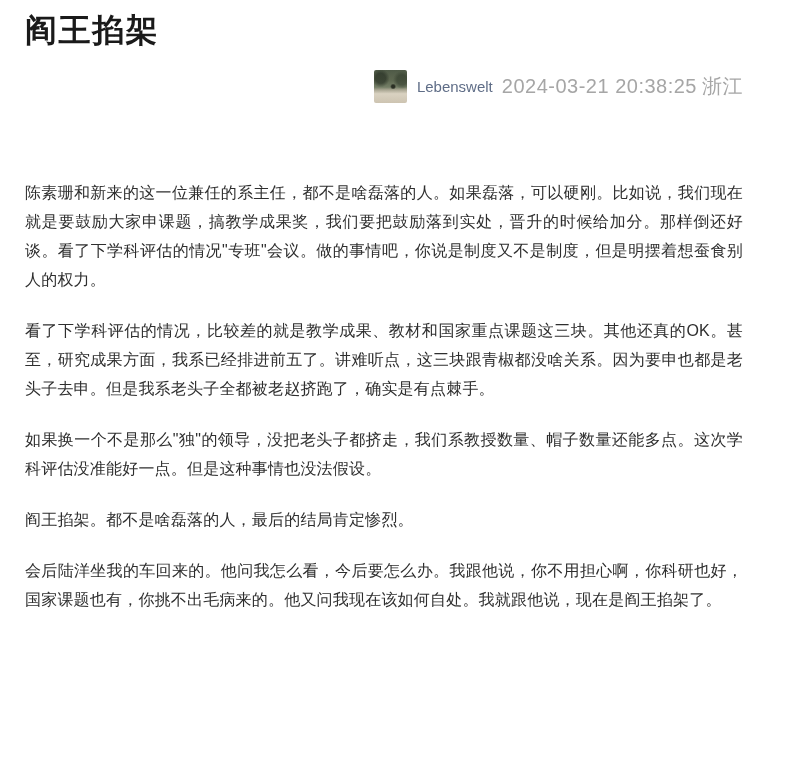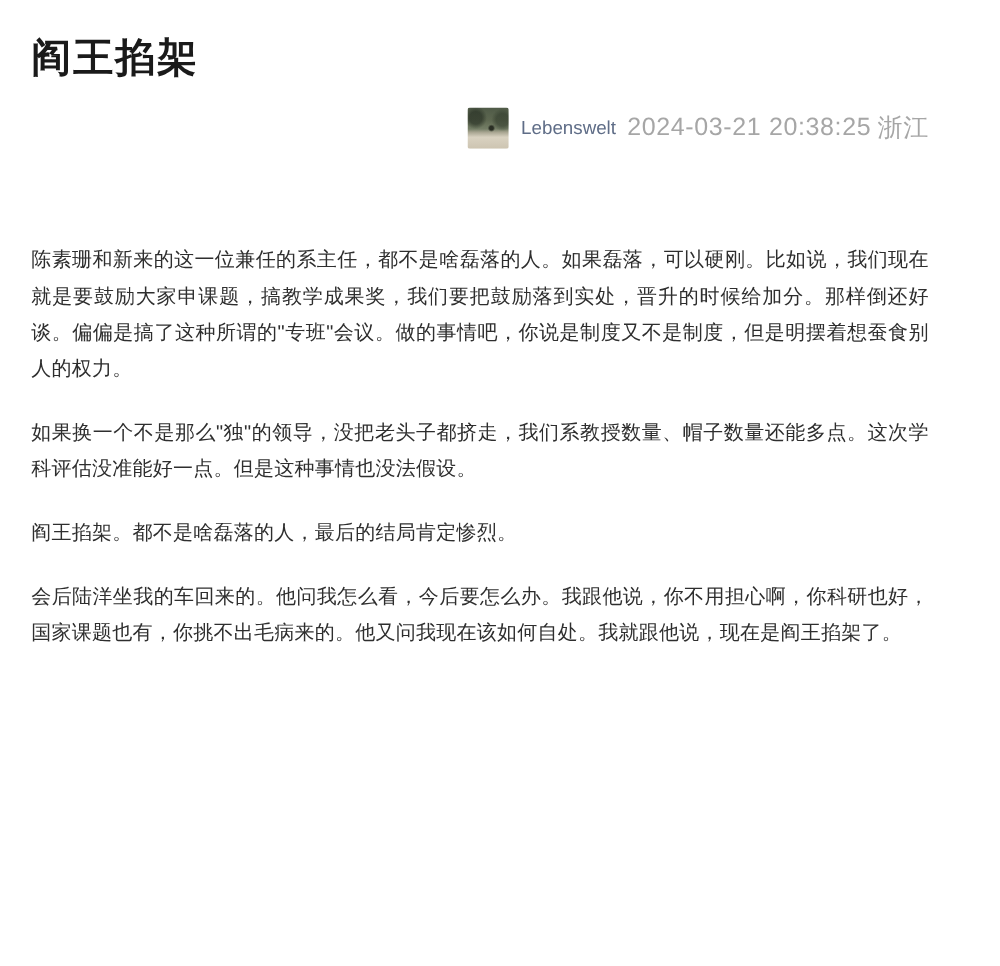--- a/index.html
+++ b/index.html
@@ -3,21 +3,21 @@
 <meta charset="utf-8">
 <style>
   * { box-sizing: border-box; }
   html, body { margin: 0; padding: 0; background: #ffffff; }
   body { font-family: "Liberation Sans", sans-serif; }
 
   .page {
     width: 768px;
     height: 773px;
     background: var(--page-bg, #ffffff);
-    padding: 16px 25px;
+    padding: 0 25px;
     overflow: hidden;
     position: relative;
   }
 
   .title {
     margin: 0;
     padding-top: 12px;
     font-size: 32px;
     line-height: 36px;
     font-weight: 700;
@@ -82,19 +82,20 @@
   <h1 class="title">阎王掐架</h1>
 
   <div class="author-row">
     <div class="avatar" title=""></div>
     <span class="author-name">Lebenswelt</span>
     <span class="meta">2024-03-21 20:38:25</span>
     <span class="meta location">浙江</span>
   </div>
 
   <div class="post-body">
-    <p>陈素珊和新来的这一位兼任的系主任，都不是啥磊落的人。如果磊落，可以硬刚。比如说，我们现在就是要鼓励大家申课题，搞教学成果奖，我们要把鼓励落到实处，晋升的时候给加分。那样倒还好谈。偏偏是搞了这种所谓的"专班"会议。做的事情吧，你说是制度又不是制度，但是明摆着想蚕食别人的权力。</p>
+    <p>陈素珊和新来的这一位兼任的系主任，都不是啥磊落的人。如果磊落，可以硬刚。比如说，我们现在就是要鼓励大家申课题，搞教学成果奖，我们要把鼓励落到实处，晋升的时候给加分。那样倒还好谈。看了下学科评估的情况"专班"会议。做的事情吧，你说是制度又不是制度，但是明摆着想蚕食别人的权力。</p>
+    <p>看了下学科评估的情况，比较差的就是教学成果、教材和国家重点课题这三块。其他还真的OK。甚至，研究成果方面，我系已经排进前五了。讲难听点，这三块跟青椒都没啥关系。因为要申也都是老头子去申。但是我系老头子全都被老赵挤跑了，确实是有点棘手。</p>
     <p>如果换一个不是那么"独"的领导，没把老头子都挤走，我们系教授数量、帽子数量还能多点。这次学科评估没准能好一点。但是这种事情也没法假设。</p>
     <p>阎王掐架。都不是啥磊落的人，最后的结局肯定惨烈。</p>
     <p>会后陆洋坐我的车回来的。他问我怎么看，今后要怎么办。我跟他说，你不用担心啊，你科研也好，国家课题也有，你挑不出毛病来的。他又问我现在该如何自处。我就跟他说，现在是阎王掐架了。</p>
   </div>
 
 </div>
 
 </body></html>

